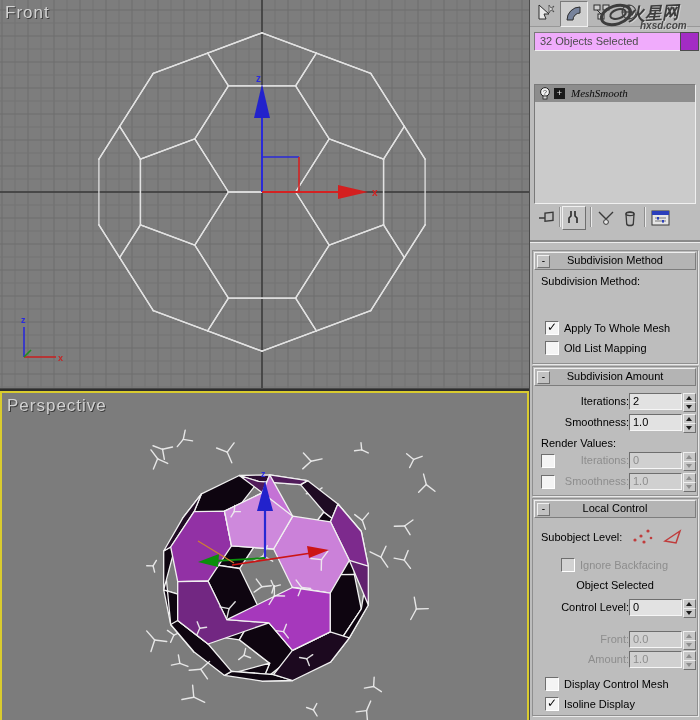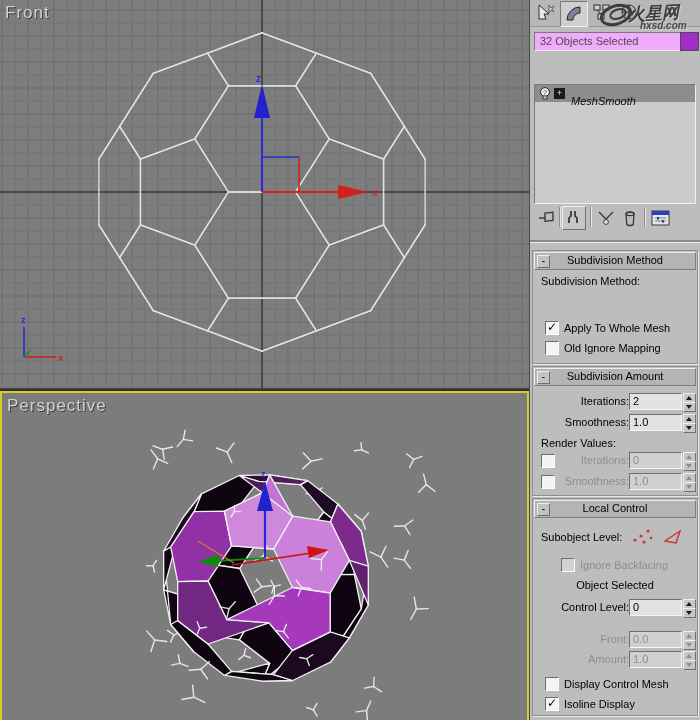--- a/index.html
+++ b/index.html
@@ -35,21 +35,21 @@
   .combo .drop{position:absolute;right:0;top:0;width:16px;height:17px;background:#c3c3c3;
          border:1px solid;border-color:#f0f0f0 #6f6f6f #6f6f6f #f0f0f0;}
   .arrow-dn{position:absolute;left:4px;top:6px;width:0;height:0;border-left:4px solid transparent;
          border-right:4px solid transparent;border-top:5px solid #1c1c1c;}
   #modifier-combo{left:4px;top:57px;width:155px;}
   #nurms-combo{left:8px;top:40px;width:146px;}
   
   #stack{position:absolute;left:4px;top:84px;width:160px;height:118px;background:#cbcbcb;
          border:1px solid;border-color:#7a7a7a #f0f0f0 #f0f0f0 #7a7a7a;}
   #stack-row{position:absolute;left:0;top:0;width:100%;height:17px;background:#8d8d8d;}
-  #stack-name{position:absolute;left:36px;top:10px;font-style:italic;color:#0a0a0a;}
+  #stack-name{position:absolute;left:36px;top:2px;font-style:italic;color:#0a0a0a;font-family:Liberation Serif, serif;}
   #plus-box{position:absolute;left:19px;top:3px;width:11px;height:11px;background:#1a1a1a;color:#e8e8e8;
             font-size:9px;line-height:11px;text-align:center;}
   
   #stackbar{position:absolute;left:0;top:206px;width:170px;height:24px;}
   .sb-icon{position:absolute;top:2px;}
   .sb-sep{position:absolute;top:1px;width:1px;height:20px;background:#8f8f8f;border-right:1px solid #e9e9e9;}
   #sb-showend{position:absolute;left:32px;top:0;width:22px;height:22px;background:#c6c6c6;
               border:1px solid;border-color:#f0f0f0 #6f6f6f #6f6f6f #f0f0f0;}
   #panel-groove{position:absolute;left:0;top:240px;width:170px;height:2px;background:#8a8a8a;border-bottom:1px solid #ededed;}
   
@@ -638,21 +638,21 @@
         <span class="ro-minus">-</span>
         <span>Subdivision Method</span>
       </div>
       <div style="position:absolute;left:8px;top:24px">Subdivision Method:</div>
       <div class="row" style="top:68px">
         <span class="cbx" style="left:12px">✓</span>
         <span class="clbl" style="left:31px">Apply To Whole Mesh</span>
       </div>
       <div class="row" style="top:88px">
         <span class="cbx" style="left:12px"></span>
-        <span class="clbl" style="left:31px">Old Ignore Mapping</span>
+        <span class="clbl" style="left:31px">Old List Mapping</span>
       </div>
     </div>
 
     <div class="rollout" style="top:366px;height:128px">
       <div class="ro-title">
         <span class="ro-minus">-</span>
         <span>Subdivision Amount</span>
       </div>
       <div class="row" style="top:26px">
         <span class="lbl">Iterations:</span>

